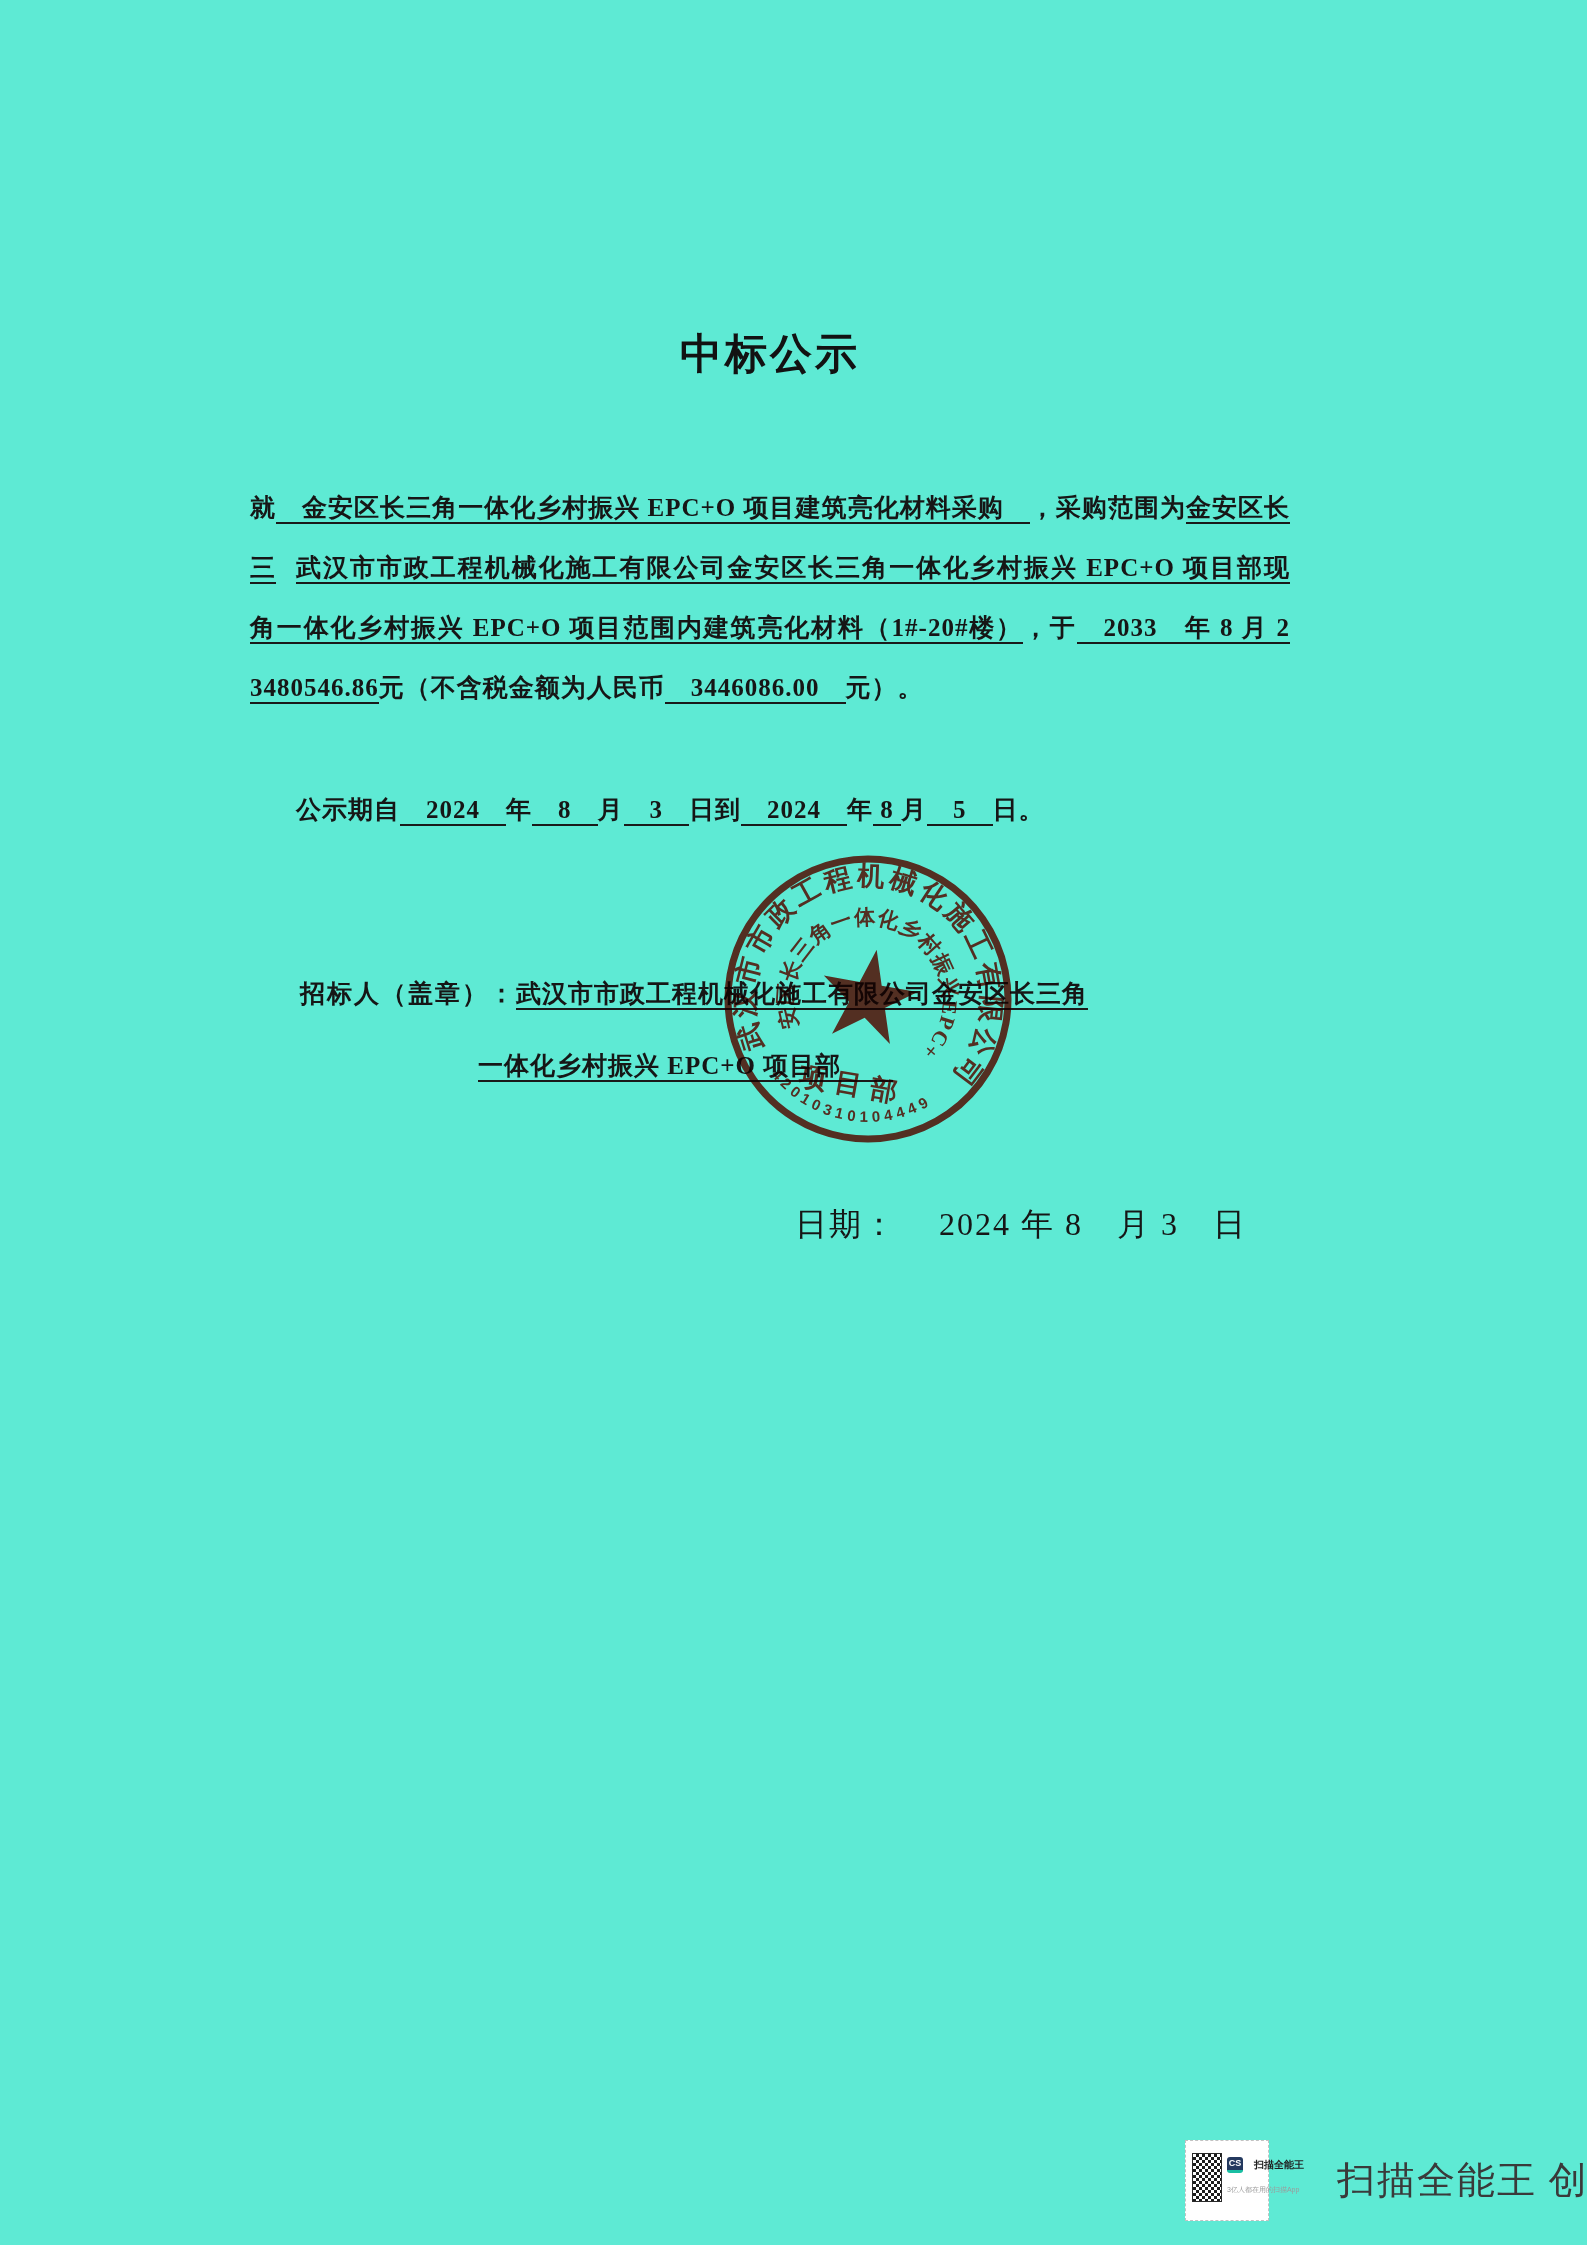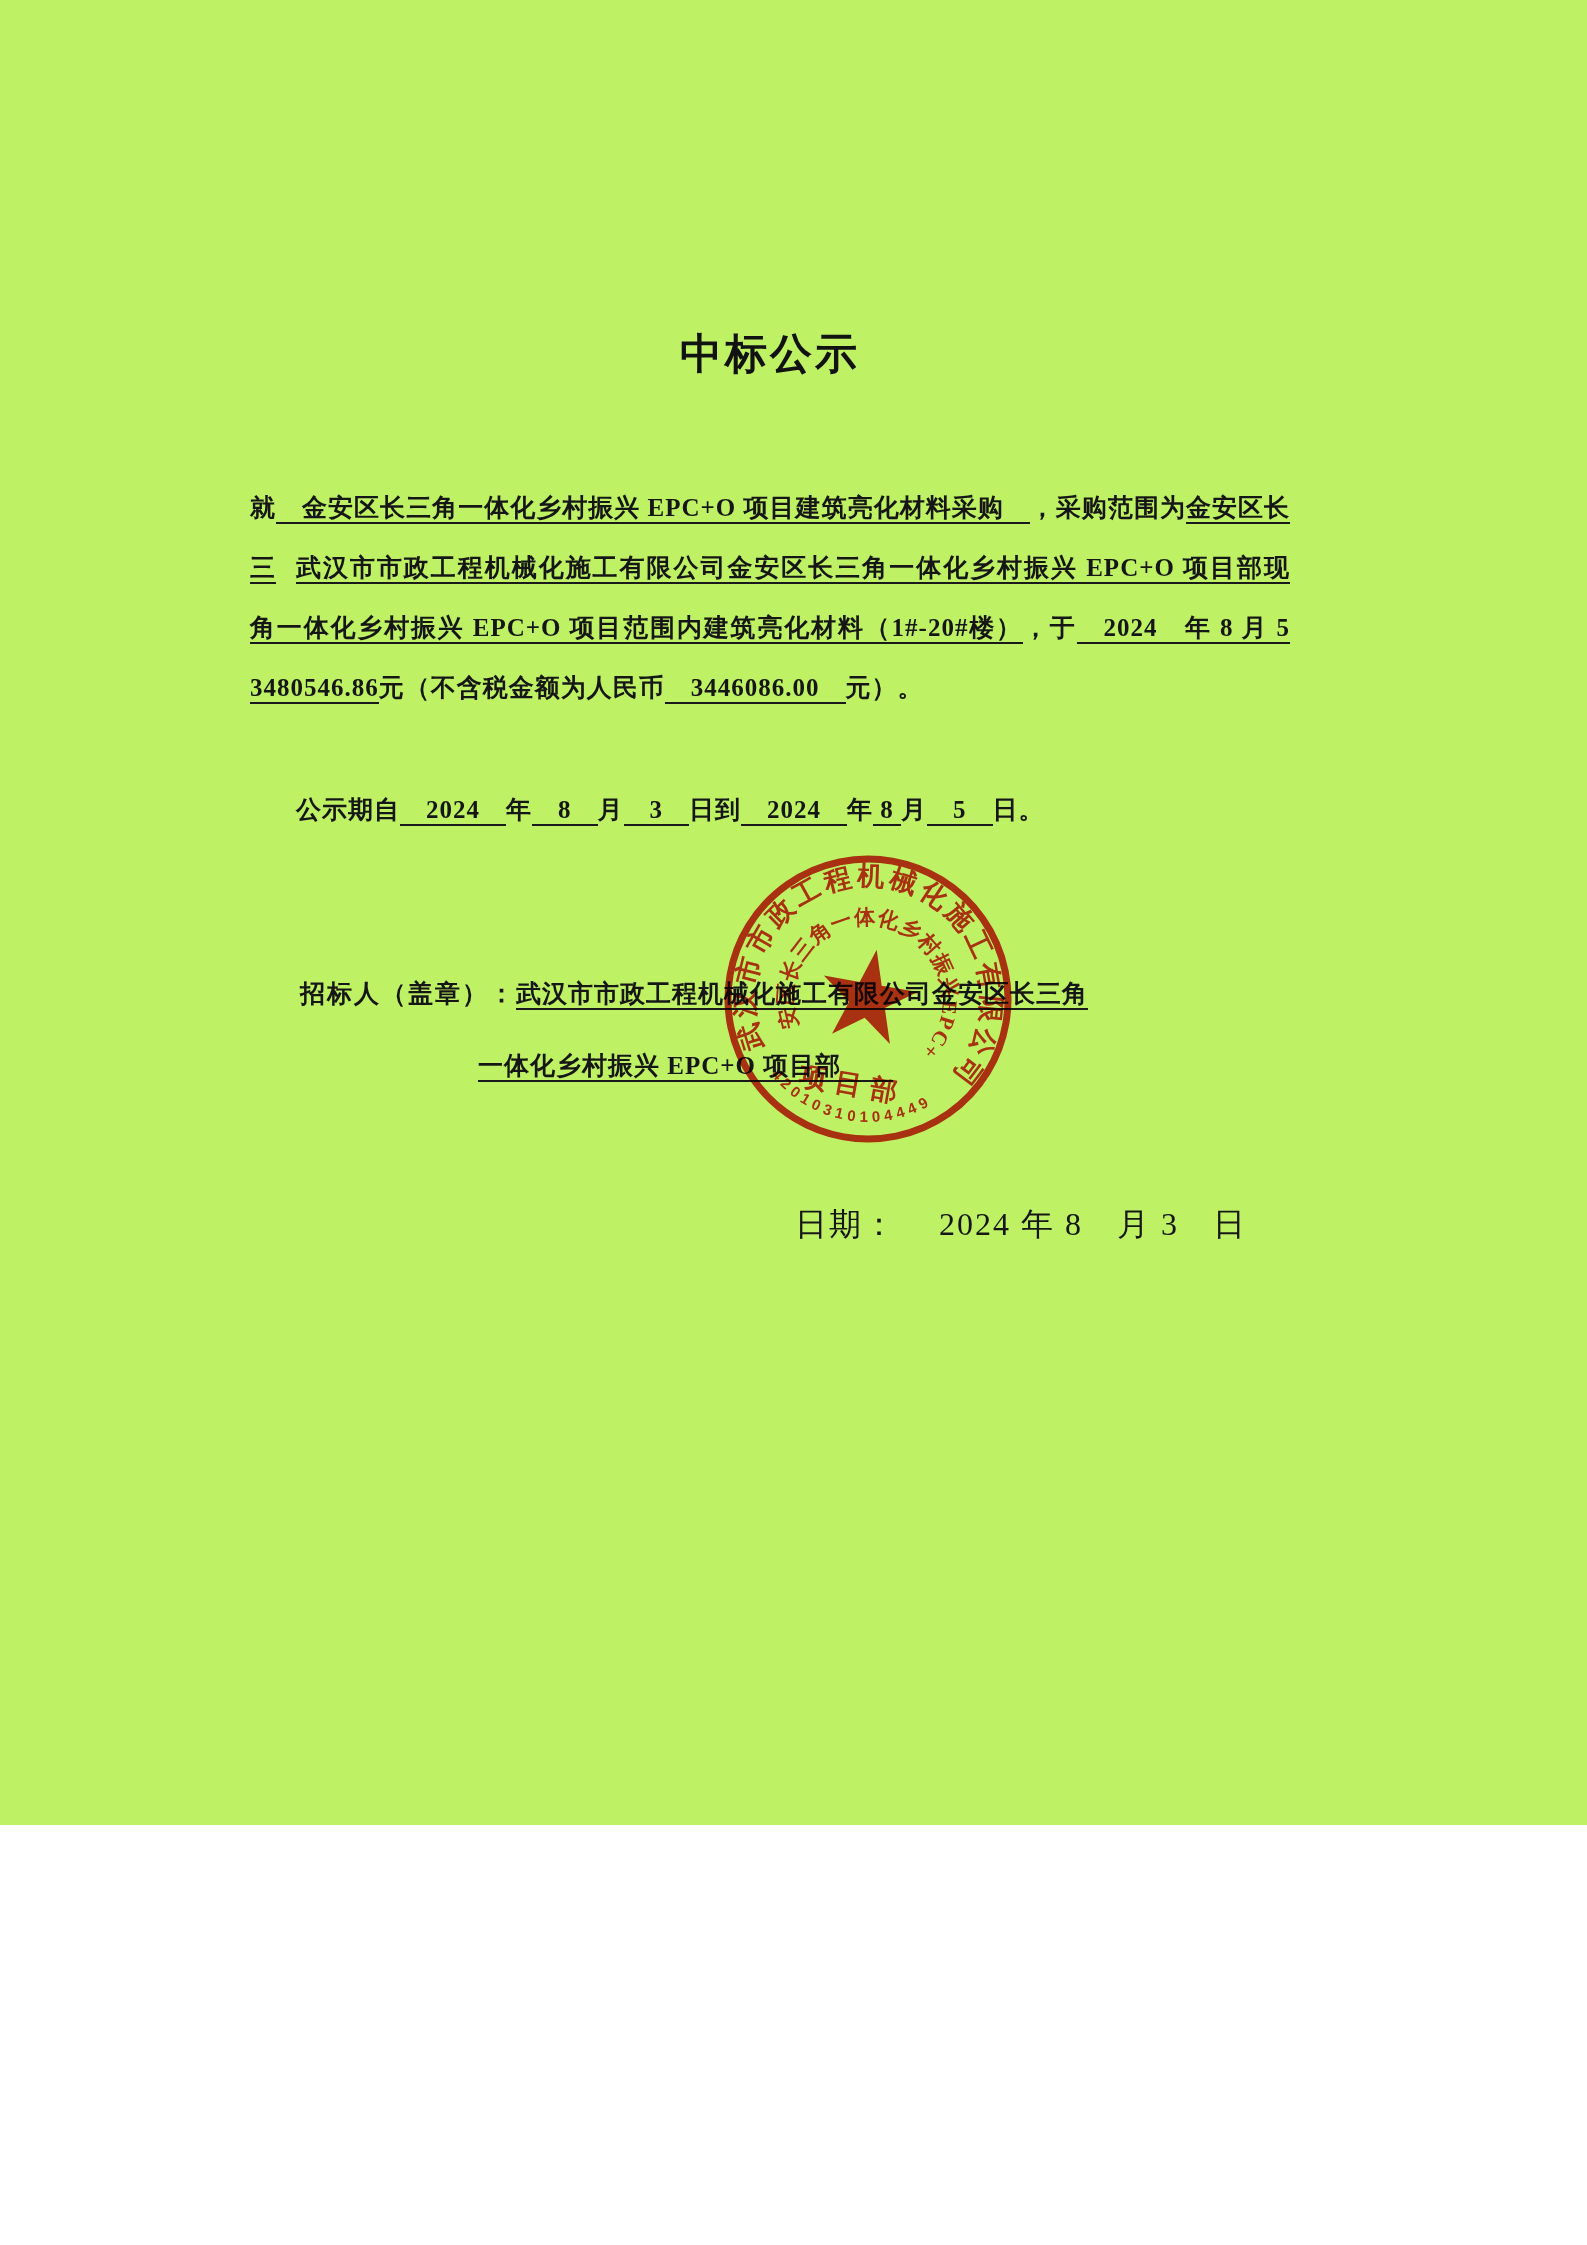--- a/index.html
+++ b/index.html
@@ -1,19 +1,19 @@
 <!DOCTYPE html>
 <html><head>
 <meta charset="utf-8">
 <style>
   html,body{margin:0;padding:0;background:#ffffff;}
   .page{
     position:relative;
-    width:1587px;height:1825px;
-    background:#bef264;
+    width:1587px;height:2245px;
+    background:#5eead4;
     font-family:"Liberation Serif","DejaVu Serif",serif;
     color:#161616;
     overflow:hidden;
   }
   
   .title{
     position:absolute;left:250px;top:326px;width:1040px;
     margin:0;text-align:center;
     font-family:"Liberation Sans","DejaVu Sans",sans-serif;
     font-size:42px;font-weight:700;letter-spacing:3px;
@@ -90,21 +90,21 @@
 </head>
 <body>
 
 <div class="page">
 
   <h1 class="title">中标公示</h1>
 
   <div class="para para1">
       <div class="doc-line fill"><span>就</span><span class="u">　金安区长三角一体化乡村振兴 EPC+O 项目建筑亮化材料采购　</span><span>，采购范围为</span><span class="u">金安区长三</span></div>
       <div class="doc-line fill indent"><span class="u">武汉市市政工程机械化施工有限公司金安区长三角一体化乡村振兴 EPC+O 项目部现</span></div>
-      <div class="doc-line fill"><span class="u">角一体化乡村振兴 EPC+O 项目范围内建筑亮化材料（1#-20#楼）</span><span>，于</span><span class="u">　2024　年 8 月 5</span></div>
+      <div class="doc-line fill"><span class="u">角一体化乡村振兴 EPC+O 项目范围内建筑亮化材料（1#-20#楼）</span><span>，于</span><span class="u">　2033　年 8 月 2</span></div>
       <div class="doc-line"><span class="u">3480546.86</span><span>元（不含税金额为人民币</span><span class="u">　3446086.00　</span><span>元）。</span></div>
     </div>
 
   <div class="para para2">
       <div class="doc-line indent"><span>公示期自</span><span class="u">　2024　</span><span>年</span><span class="u">　8　</span><span>月</span><span class="u">　3　</span><span>日到</span><span class="u">　2024　</span><span>年</span><span class="u"> 8 </span><span>月</span><span class="u">　5　</span><span>日。</span></div>
     </div>
 
   <div class="signature">
     <div class="sig-row1">
       <span class="sig-label">招标人（盖章）：</span><span class="u">武汉市市政工程机械化施工有限公司金安区长三角</span>

